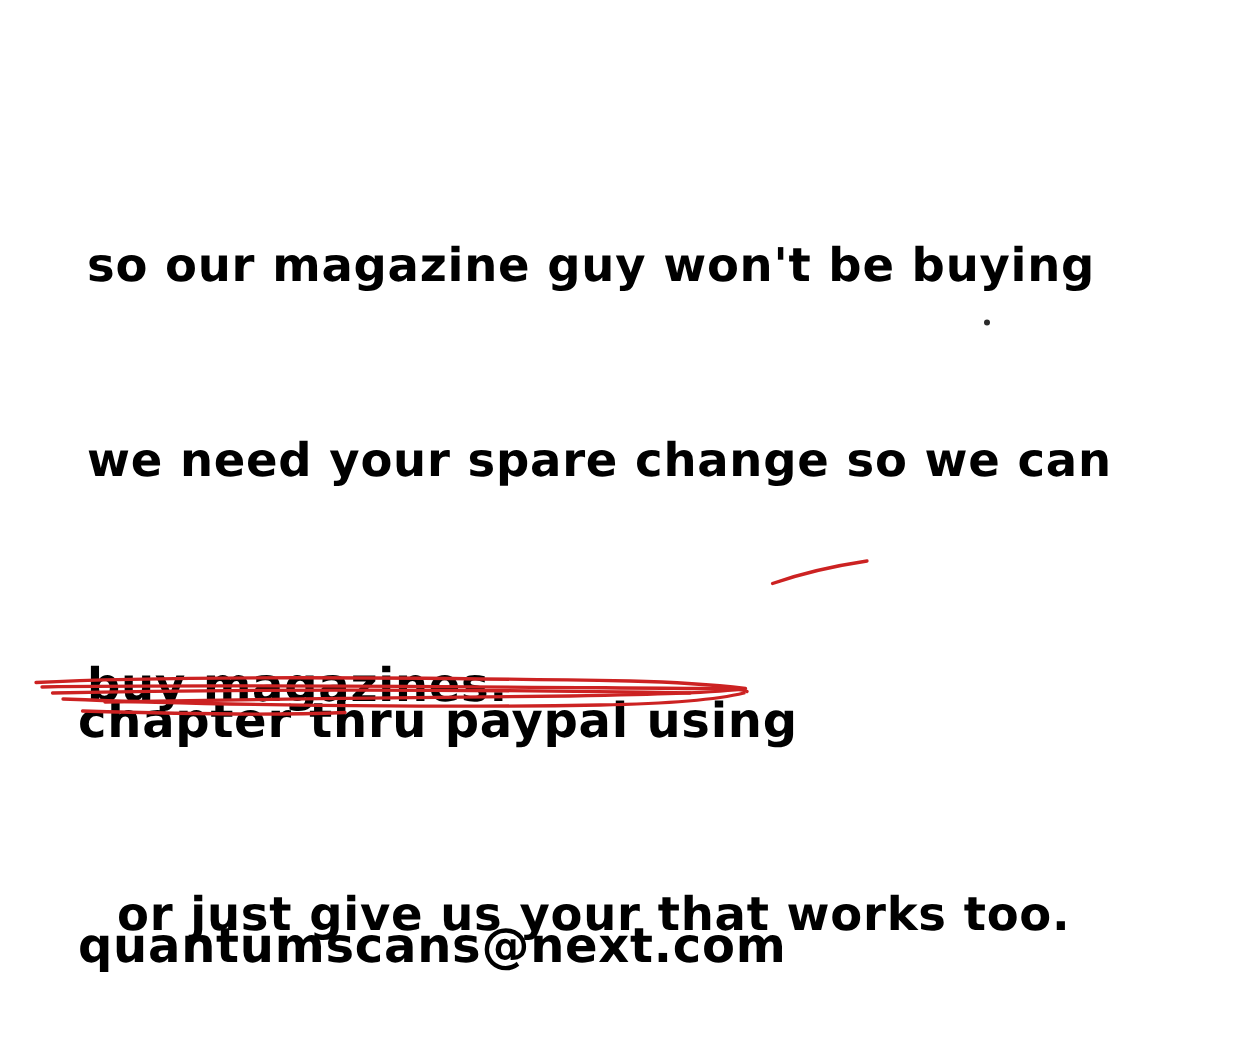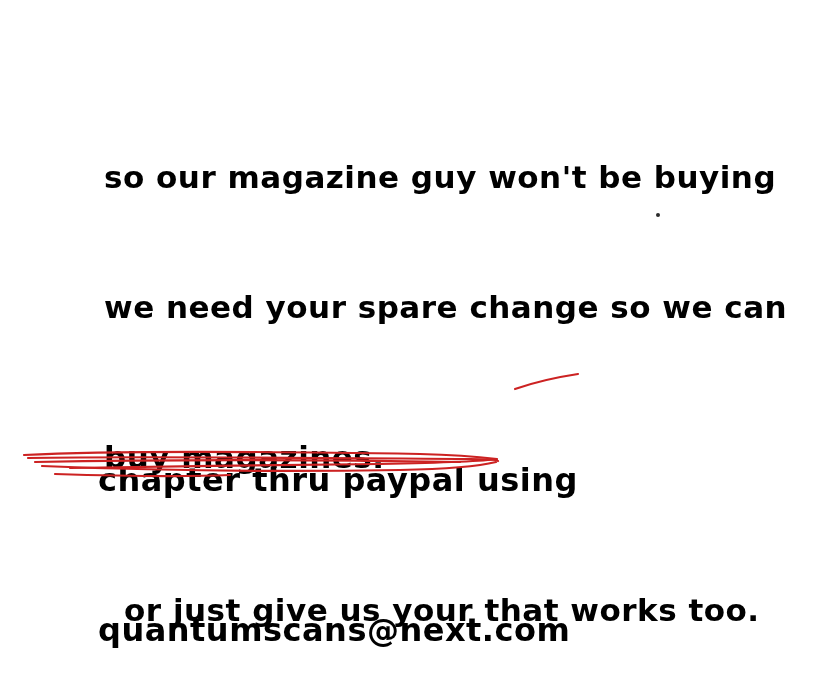--- a/index.html
+++ b/index.html
@@ -22,21 +22,20 @@
   }
   .text-block {
     position: absolute;
     white-space: pre;
     font-weight: 700;
     letter-spacing: 0.5px;
     color: #000000;
   }
   .line {
     display: block;
-    margin-left: 46px;
   }
   
   #para1 {
     left: 58px;
     top: 55px;
     font-size: 31px;
     line-height: 49px;
   }
   
   #para2 {

